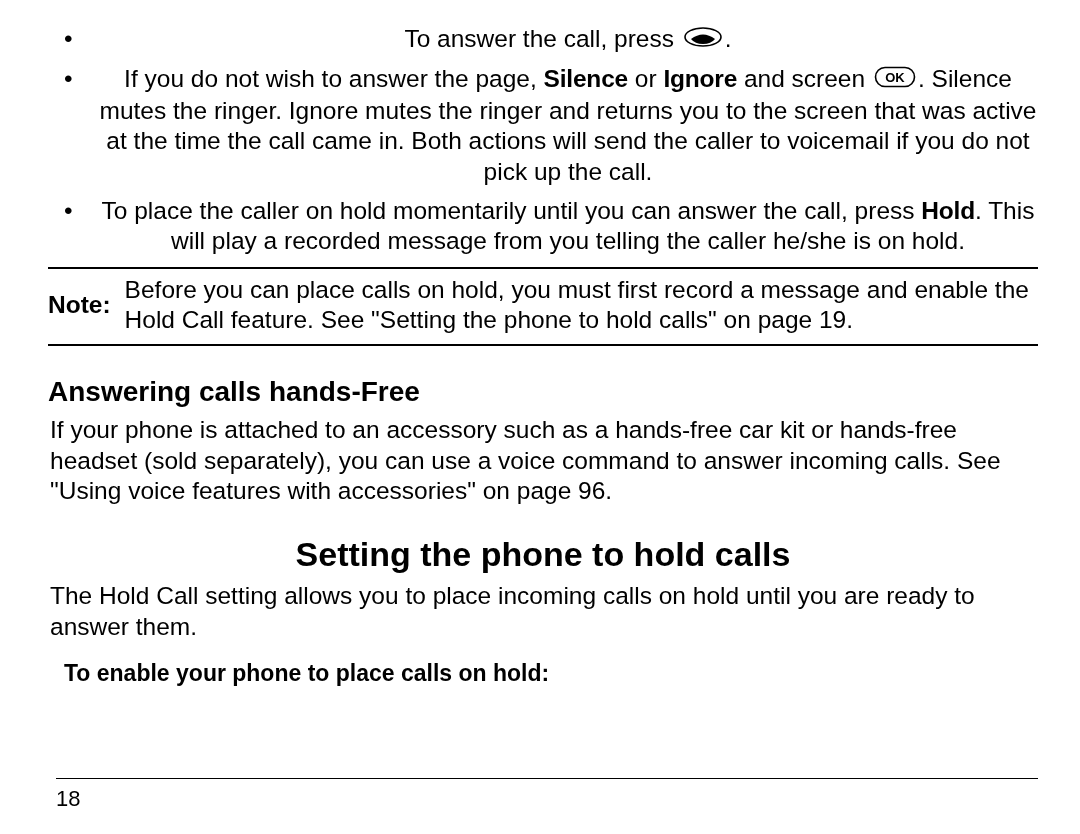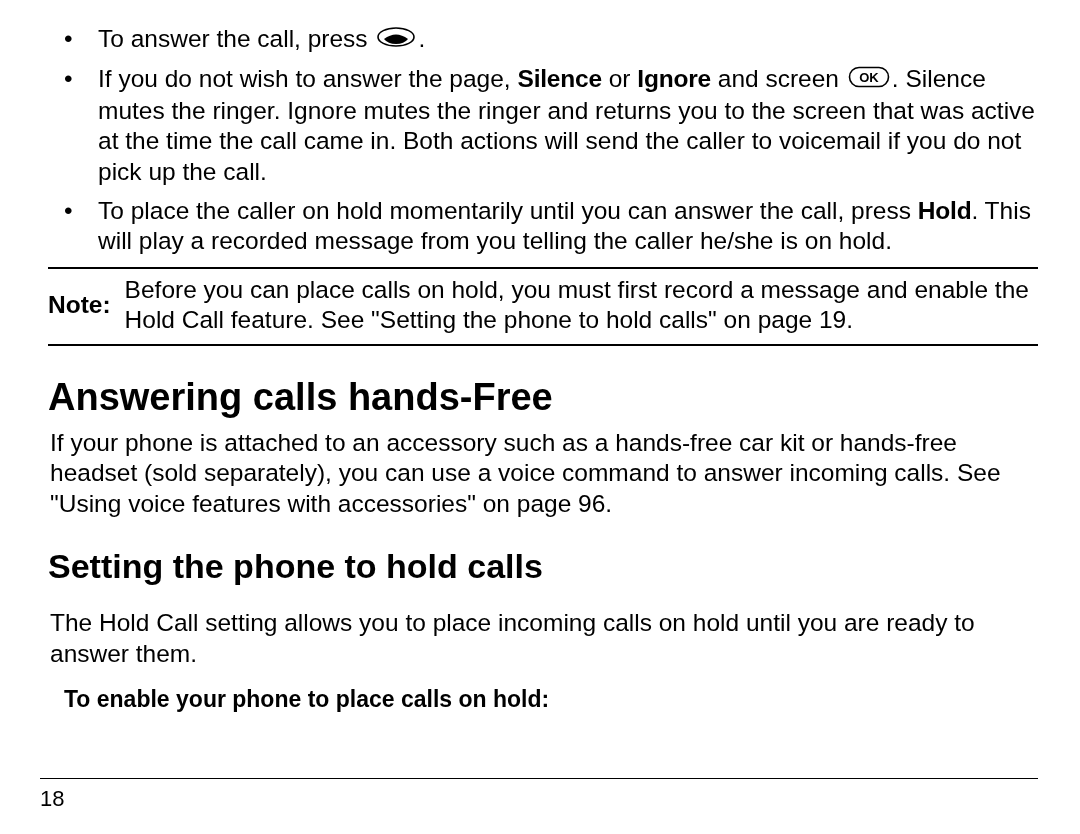--- a/index.html
+++ b/index.html
@@ -11,20 +11,21 @@
     line-height:1.25;
     color:#000;
     box-sizing:border-box;
     padding:24px 42px 0 48px;
     position:relative;
   }
   ul.bullets{
     list-style:none;
     margin:0 0 10px 0;
     padding:0;
+    text-align:center;
   }
   ul.bullets>li{
     position:relative;
     padding-left:50px;
     margin-bottom:8px;
   }
   ul.bullets>li::before{
     content:"•";
     position:absolute;
     left:16px;
@@ -42,34 +43,35 @@
     align-items:center;
   }
   .note-label{
     font-weight:bold;
     flex:0 0 auto;
   }
   .note-text{
     flex:1 1 auto;
   }
   h2.sub{
-    font-size:38px;
+    font-size:28px;
     font-weight:bold;
     margin:28px 0 6px 0;
   }
   h1.sect{
     font-size:34px;
     font-weight:bold;
-    margin:26px 0 20px 0;
+    margin:26px 0 6px 0;
+    text-align:center;
   }
   .cond{font-family:"Arial Narrow",Arial,sans-serif;font-weight:bold;font-stretch:condensed;letter-spacing:-0.2px;}
   .icon{display:inline-block;vertical-align:middle;margin:0 2px;}
   .footer{
     position:absolute;
-    left:40px;right:42px;bottom:22px;
+    left:56px;right:42px;bottom:22px;
     border-top:1px solid #000;
     padding-top:6px;
     display:flex;
     justify-content:space-between;
     font-size:22px;
   }
   .para{margin:0 0 8px 2px;}
   .subhead{
     font-family:"Arial Narrow",Arial,sans-serif;
     font-weight:bold;

